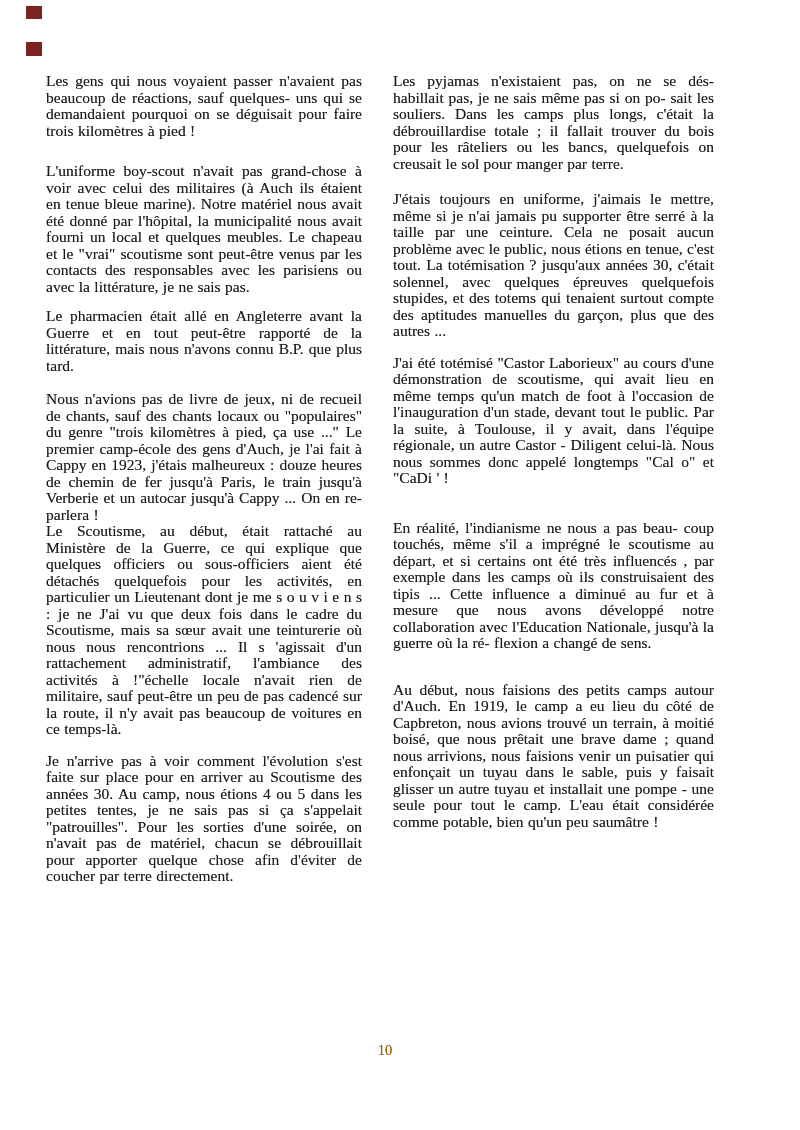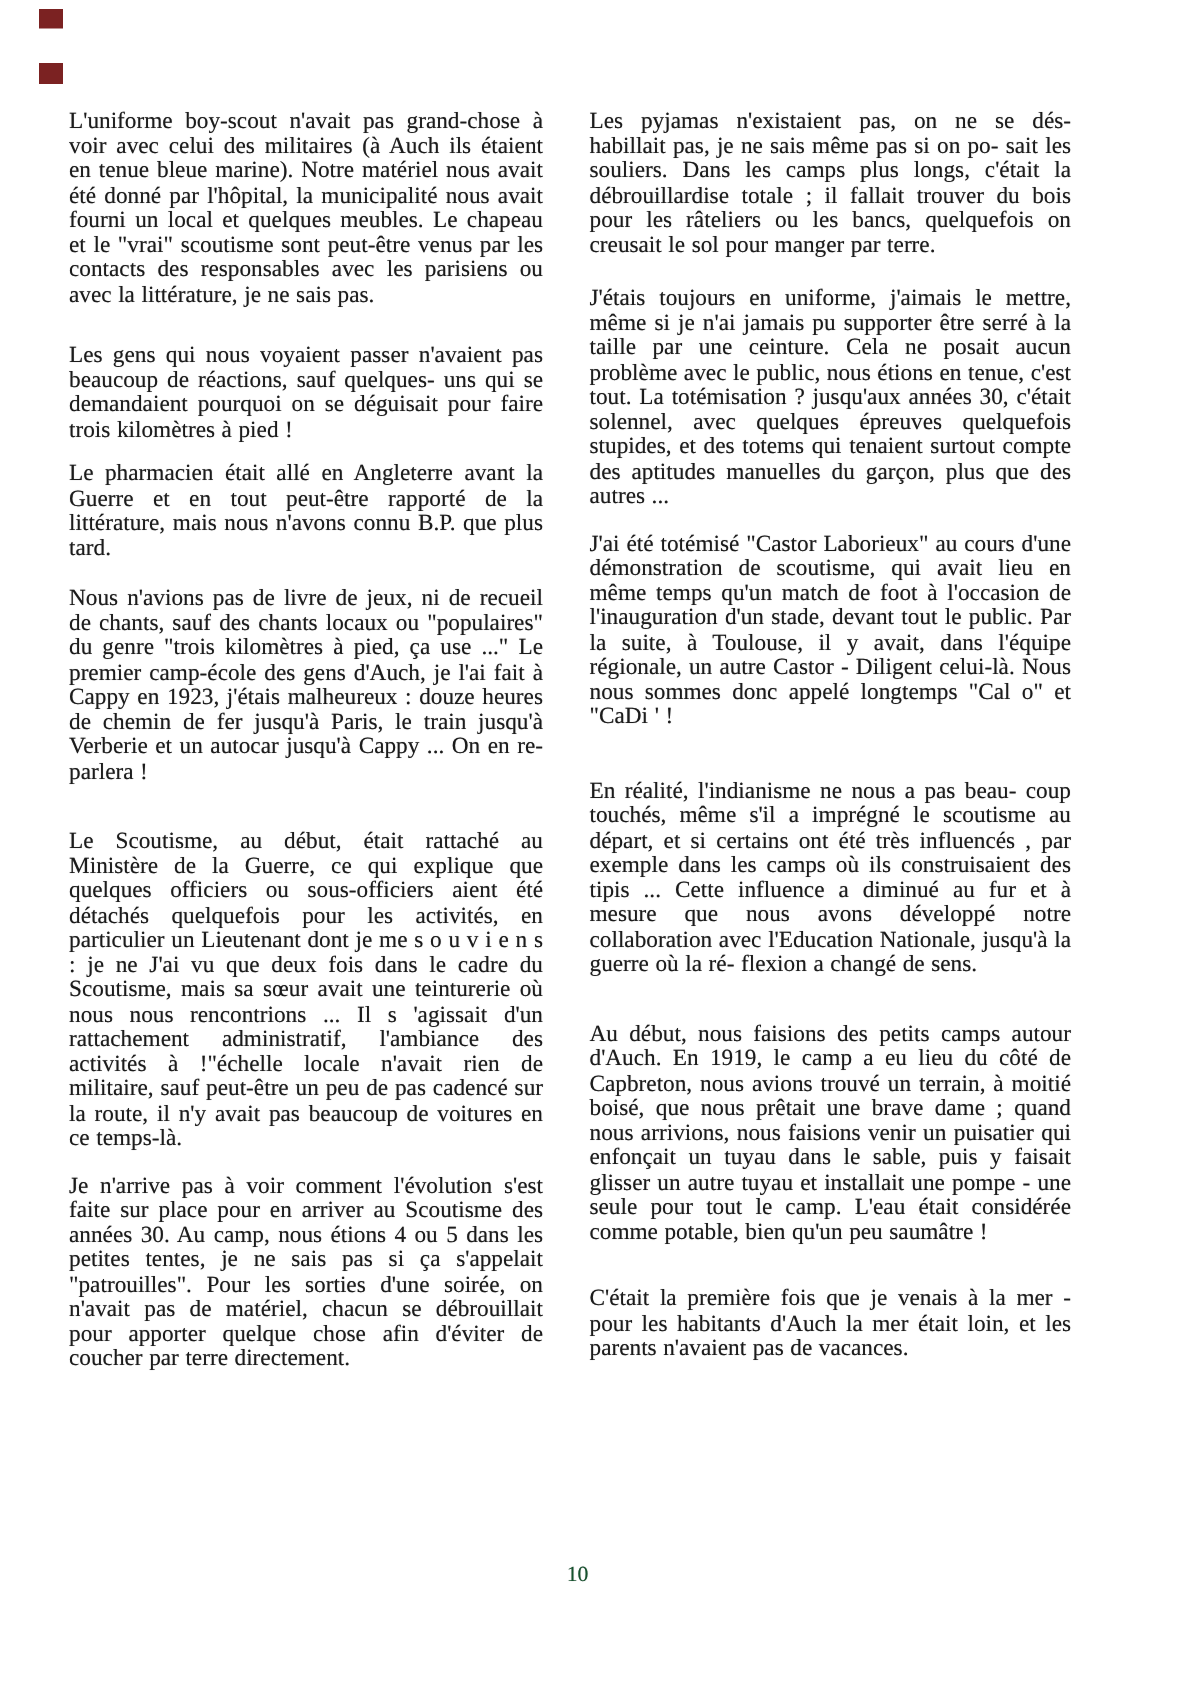--- a/index.html
+++ b/index.html
@@ -37,59 +37,58 @@
     font-size: 15.5px;
     line-height: 16.5px;
     text-align: justify;
     color: #1c1c1c;
     text-shadow: 0 0 0.5px rgba(25,25,25,0.55);
     word-spacing: 0.5px;
   }
   .col-left  p:nth-of-type(1) { margin-bottom: 24px; }
   .col-left  p:nth-of-type(2) { margin-bottom: 13px; }
   .col-left  p:nth-of-type(3) { margin-bottom: 17px; }
-  .col-left  p:nth-of-type(4) { margin-bottom: 30px; }
+  .col-left  p:nth-of-type(4) { }
   .col-left  p:nth-of-type(5) { margin-bottom: 15px; }
   .col-right p:nth-of-type(1) { margin-bottom: 19px; }
   .col-right p:nth-of-type(2) { margin-bottom: 15px; }
   .col-right p:nth-of-type(3) { margin-bottom: 33px; }
   .col-right p:nth-of-type(4) { margin-bottom: 30px; }
   .col-right p:nth-of-type(5) { margin-bottom: 28px; }
   .page-number {
     position: absolute;
     top: 1042px;
     left: 345px;
     width: 80px;
     text-align: center;
     font-size: 14.5px;
-    color: #14532d;
+    color: #a16207;
     text-shadow: 0 0 0.5px rgba(25,25,25,0.5);
   }
 </style>
 </head>
 <body>
 
 <div class="page">
 
   <div class="scan-mark m1"></div>
   <div class="scan-mark m2"></div>
 
   <div class="column col-left">
+    <p>Les gens qui nous voyaient passer n'avaient pas beaucoup de réactions, sauf quelques- uns qui se demandaient pourquoi on se déguisait pour faire trois kilomètres à pied !</p>
     <p>L'uniforme boy-scout n'avait pas grand-chose à voir avec celui des militaires (à Auch ils étaient en tenue bleue marine). Notre matériel nous avait été donné par l'hôpital, la municipalité nous avait fourni un local et quelques meubles. Le chapeau et le "vrai" scoutisme sont peut-être venus par les contacts des responsables avec les parisiens ou avec la littérature, je ne sais pas.</p>
-    <p>Les gens qui nous voyaient passer n'avaient pas beaucoup de réactions, sauf quelques- uns qui se demandaient pourquoi on se déguisait pour faire trois kilomètres à pied !</p>
     <p>Le pharmacien était allé en Angleterre avant la Guerre et en tout peut-être rapporté de la littérature, mais nous n'avons connu B.P. que plus tard.</p>
     <p>Nous n'avions pas de livre de jeux, ni de recueil de chants, sauf des chants locaux ou "populaires" du genre "trois kilomètres à pied, ça use ..." Le premier camp-école des gens d'Auch, je l'ai fait à Cappy en 1923, j'étais malheureux : douze heures de chemin de fer jusqu'à Paris, le train jusqu'à Verberie et un autocar jusqu'à Cappy ... On en re- parlera !</p>
     <p>Le Scoutisme, au début, était rattaché au Ministère de la Guerre, ce qui explique que quelques officiers ou sous-officiers aient été détachés quelquefois pour les activités, en particulier un Lieutenant dont je me s o u v i e n s : je ne J'ai vu que deux fois dans le cadre du Scoutisme, mais sa sœur avait une teinturerie où nous nous rencontrions ... Il s 'agissait d'un rattachement administratif, l'ambiance des activités à !"échelle locale n'avait rien de militaire, sauf peut-être un peu de pas cadencé sur la route, il n'y avait pas beaucoup de voitures en ce temps-là.</p>
     <p>Je n'arrive pas à voir comment l'évolution s'est faite sur place pour en arriver au Scoutisme des années 30. Au camp, nous étions 4 ou 5 dans les petites tentes, je ne sais pas si ça s'appelait "patrouilles". Pour les sorties d'une soirée, on n'avait pas de matériel, chacun se débrouillait pour apporter quelque chose afin d'éviter de coucher par terre directement.</p>
   </div>
 
   <div class="column col-right">
     <p>Les pyjamas n'existaient pas, on ne se dés- habillait pas, je ne sais même pas si on po- sait les souliers. Dans les camps plus longs, c'était la débrouillardise totale ; il fallait trouver du bois pour les râteliers ou les bancs, quelquefois on creusait le sol pour manger par terre.</p>
     <p>J'étais toujours en uniforme, j'aimais le mettre, même si je n'ai jamais pu supporter être serré à la taille par une ceinture. Cela ne posait aucun problème avec le public, nous étions en tenue, c'est tout. La totémisation ? jusqu'aux années 30, c'était solennel, avec quelques épreuves quelquefois stupides, et des totems qui tenaient surtout compte des aptitudes manuelles du garçon, plus que des autres ...</p>
     <p>J'ai été totémisé "Castor Laborieux" au cours d'une démonstration de scoutisme, qui avait lieu en même temps qu'un match de foot à l'occasion de l'inauguration d'un stade, devant tout le public. Par la suite, à Toulouse, il y avait, dans l'équipe régionale, un autre Castor - Diligent celui-là. Nous nous sommes donc appelé longtemps "Cal o" et "CaDi ' !</p>
     <p>En réalité, l'indianisme ne nous a pas beau- coup touchés, même s'il a imprégné le scoutisme au départ, et si certains ont été très influencés , par exemple dans les camps où ils construisaient des tipis ... Cette influence a diminué au fur et à mesure que nous avons développé notre collaboration avec l'Education Nationale, jusqu'à la guerre où la ré- flexion a changé de sens.</p>
     <p>Au début, nous faisions des petits camps autour d'Auch. En 1919, le camp a eu lieu du côté de Capbreton, nous avions trouvé un terrain, à moitié boisé, que nous prêtait une brave dame ; quand nous arrivions, nous faisions venir un puisatier qui enfonçait un tuyau dans le sable, puis y faisait glisser un autre tuyau et installait une pompe - une seule pour tout le camp. L'eau était considérée comme potable, bien qu'un peu saumâtre !</p>
-    <p>C'était la première fois que je venais à la mer - pour les habitants d'Auch la mer était loin, et les parents n'avaient pas de vacances.</p>
   </div>
 
   <div class="page-number">10</div>
 
 </div>
 
 </body></html>

